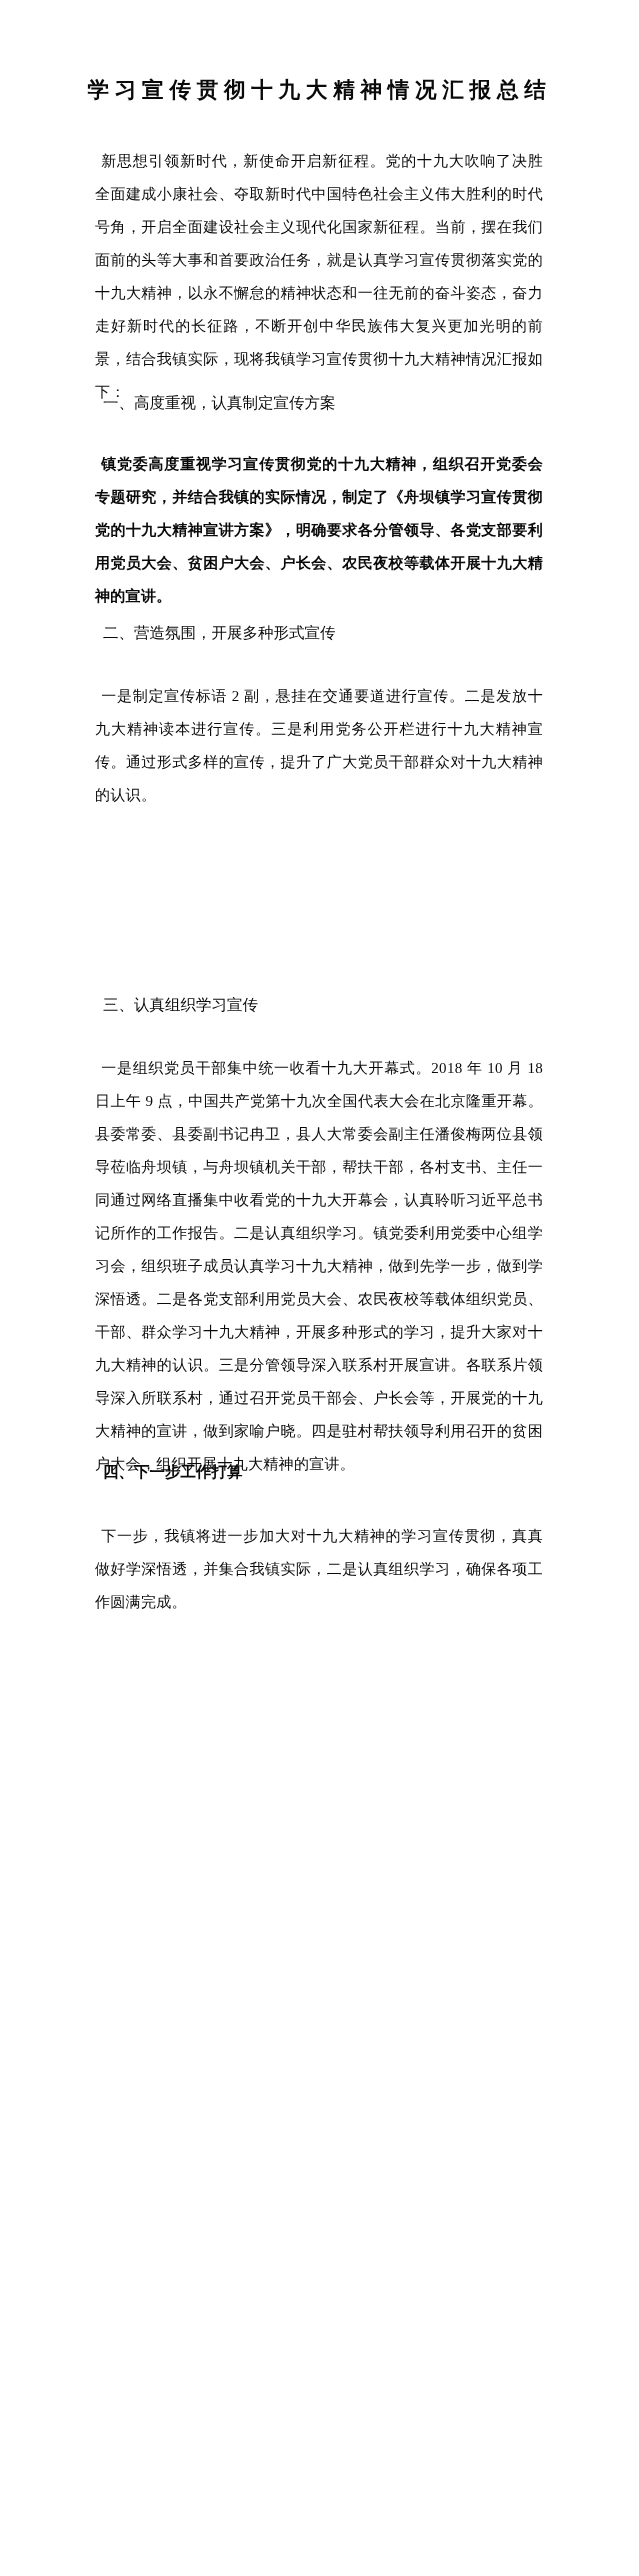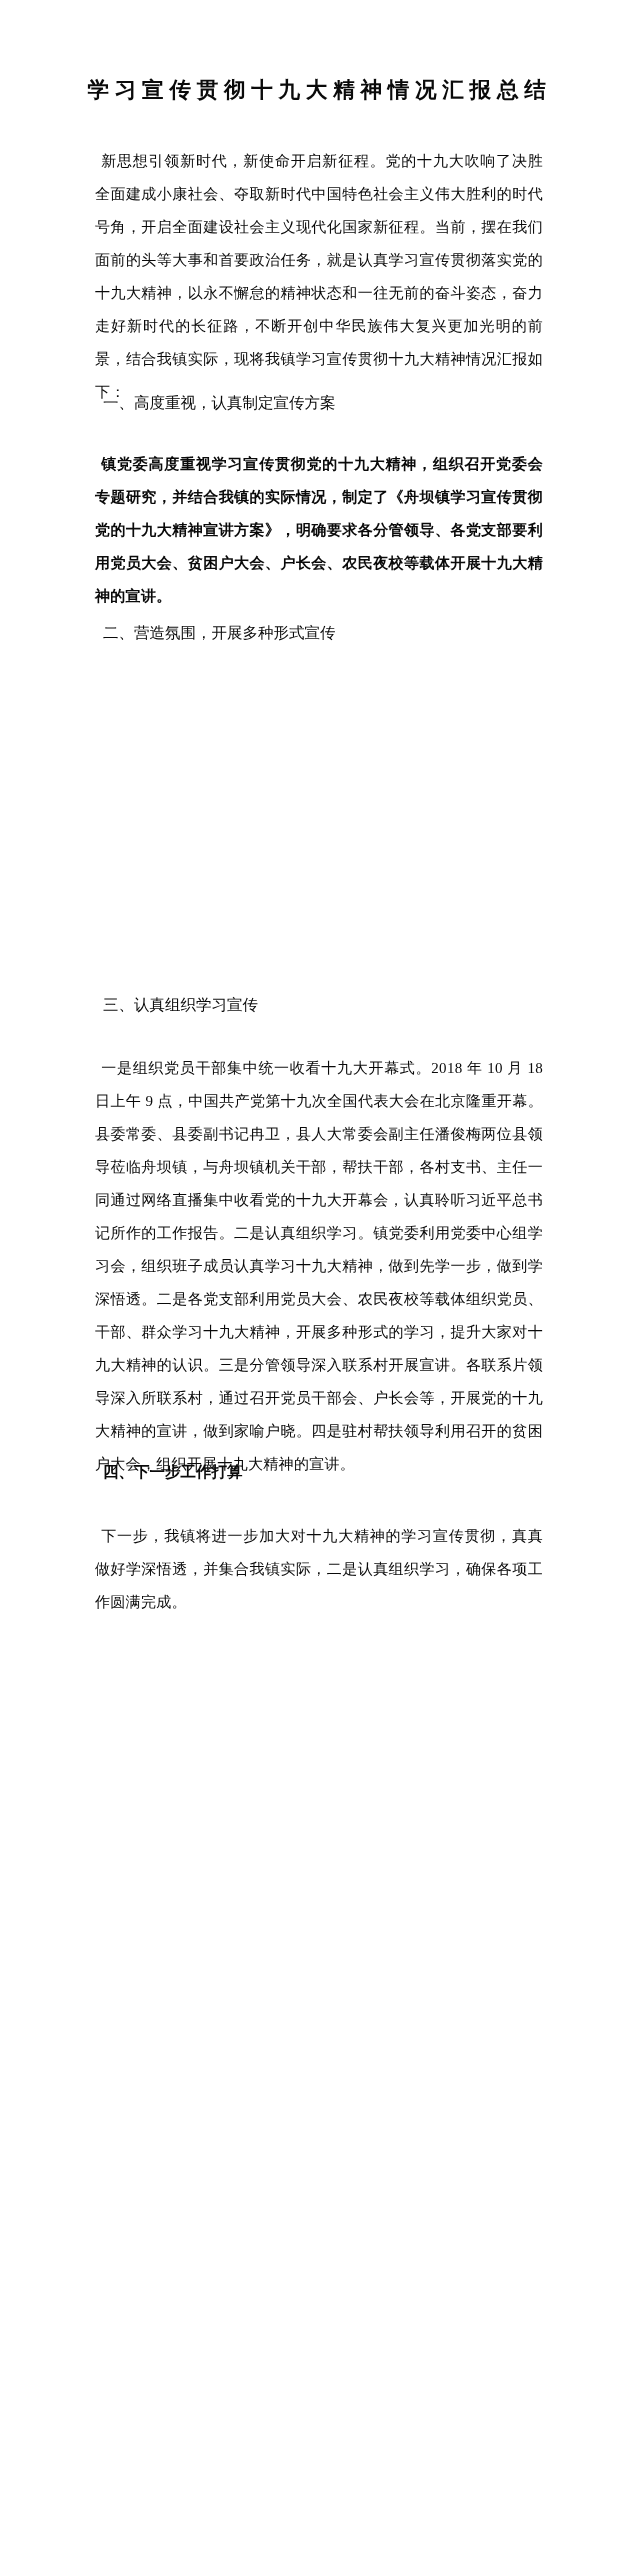--- a/index.html
+++ b/index.html
@@ -62,20 +62,21 @@
 <div class="page">
 
   <div class="doc-title">学习宣传贯彻十九大精神情况汇报总结</div>
 
   <div class="para p-intro">新思想引领新时代，新使命开启新征程。党的十九大吹响了决胜全面建成小康社会、夺取新时代中国特色社会主义伟大胜利的时代号角，开启全面建设社会主义现代化国家新征程。当前，摆在我们面前的头等大事和首要政治任务，就是认真学习宣传贯彻落实党的十九大精神，以永不懈怠的精神状态和一往无前的奋斗姿态，奋力走好新时代的长征路，不断开创中华民族伟大复兴更加光明的前景，结合我镇实际，现将我镇学习宣传贯彻十九大精神情况汇报如下：</div>
 
   <div class="heading h-1">一、高度重视，认真制定宣传方案</div>
   <div class="para p-1">镇党委高度重视学习宣传贯彻党的十九大精神，组织召开党委会专题研究，并结合我镇的实际情况，制定了《舟坝镇学习宣传贯彻党的十九大精神宣讲方案》，明确要求各分管领导、各党支部要利用党员大会、贫困户大会、户长会、农民夜校等载体开展十九大精神的宣讲。</div>
 
   <div class="heading h-2">二、营造氛围，开展多种形式宣传</div>
+  <div class="para p-2">一是制定宣传标语 2 副，悬挂在交通要道进行宣传。二是发放十九大精神读本进行宣传。三是利用党务公开栏进行十九大精神宣传。通过形式多样的宣传，提升了广大党员干部群众对十九大精神的认识。</div>
 
   <div class="heading h-3">三、认真组织学习宣传</div>
   <div class="para p-3">一是组织党员干部集中统一收看十九大开幕式。2018 年 10 月 18 日上午 9 点，中国共产党第十九次全国代表大会在北京隆重开幕。县委常委、县委副书记冉卫，县人大常委会副主任潘俊梅两位县领导莅临舟坝镇，与舟坝镇机关干部，帮扶干部，各村支书、主任一同通过网络直播集中收看党的十九大开幕会，认真聆听习近平总书记所作的工作报告。二是认真组织学习。镇党委利用党委中心组学习会，组织班子成员认真学习十九大精神，做到先学一步，做到学深悟透。二是各党支部利用党员大会、农民夜校等载体组织党员、干部、群众学习十九大精神，开展多种形式的学习，提升大家对十九大精神的认识。三是分管领导深入联系村开展宣讲。各联系片领导深入所联系村，通过召开党员干部会、户长会等，开展党的十九大精神的宣讲，做到家喻户晓。四是驻村帮扶领导利用召开的贫困户大会，组织开展十九大精神的宣讲。</div>
 
   <div class="heading h-4">四、下一步工作打算</div>
   <div class="para p-4">下一步，我镇将进一步加大对十九大精神的学习宣传贯彻，真真做好学深悟透，并集合我镇实际，二是认真组织学习，确保各项工作圆满完成。</div>
 
 </div>
 
 

